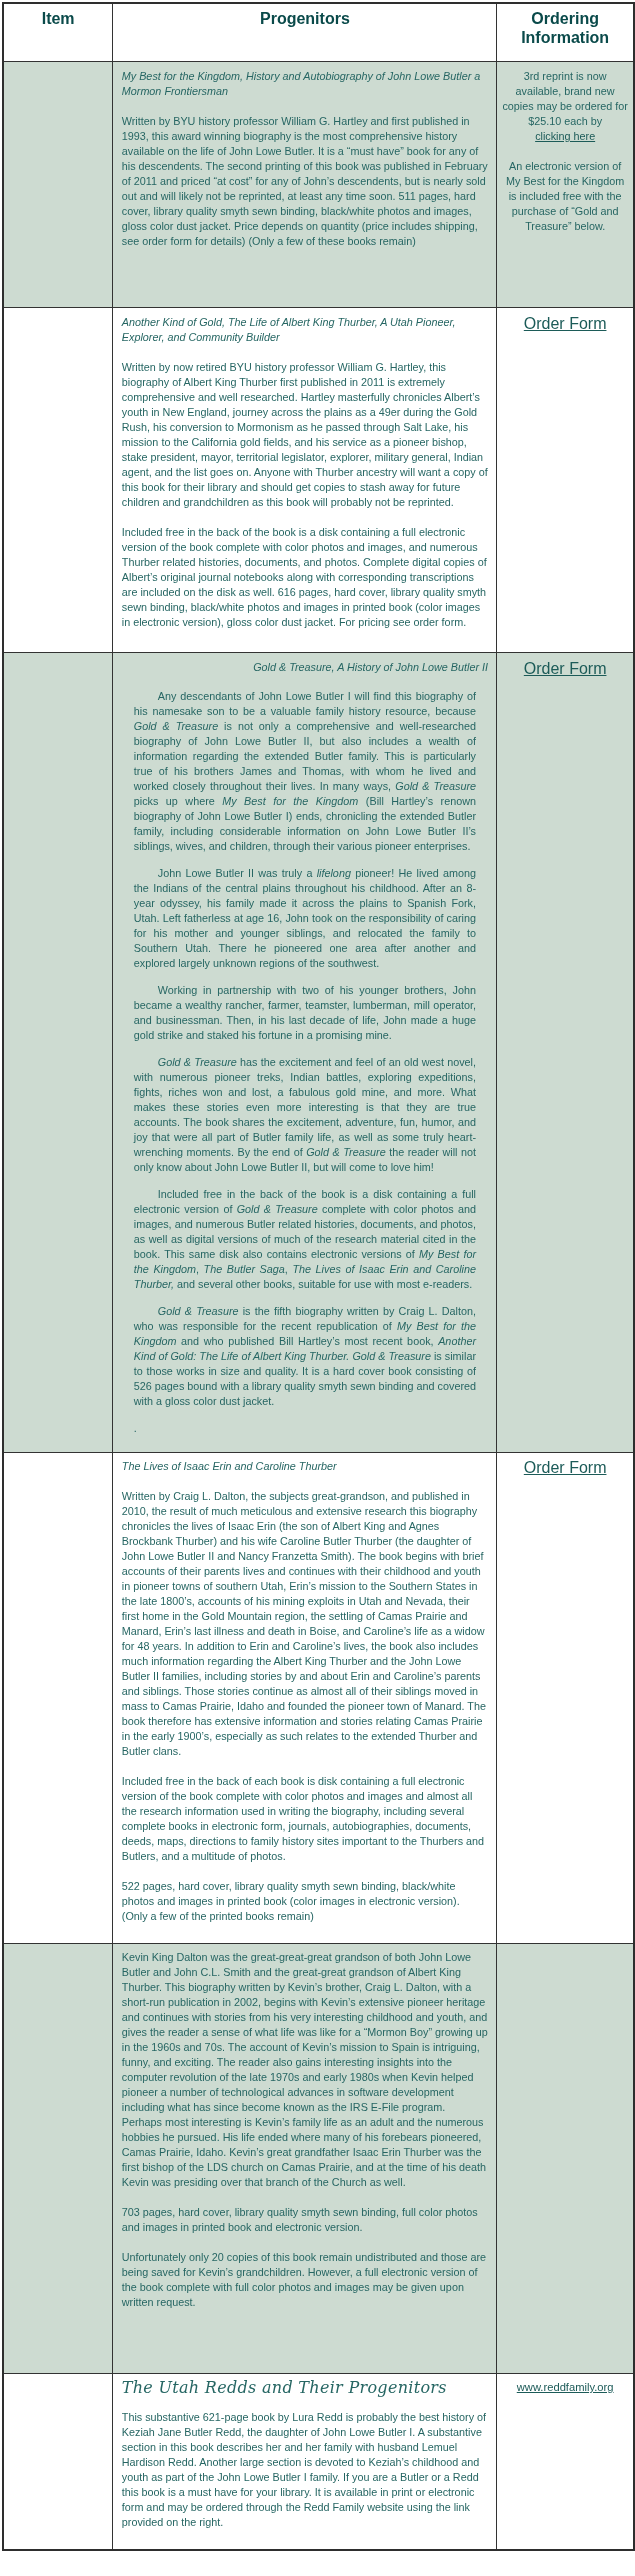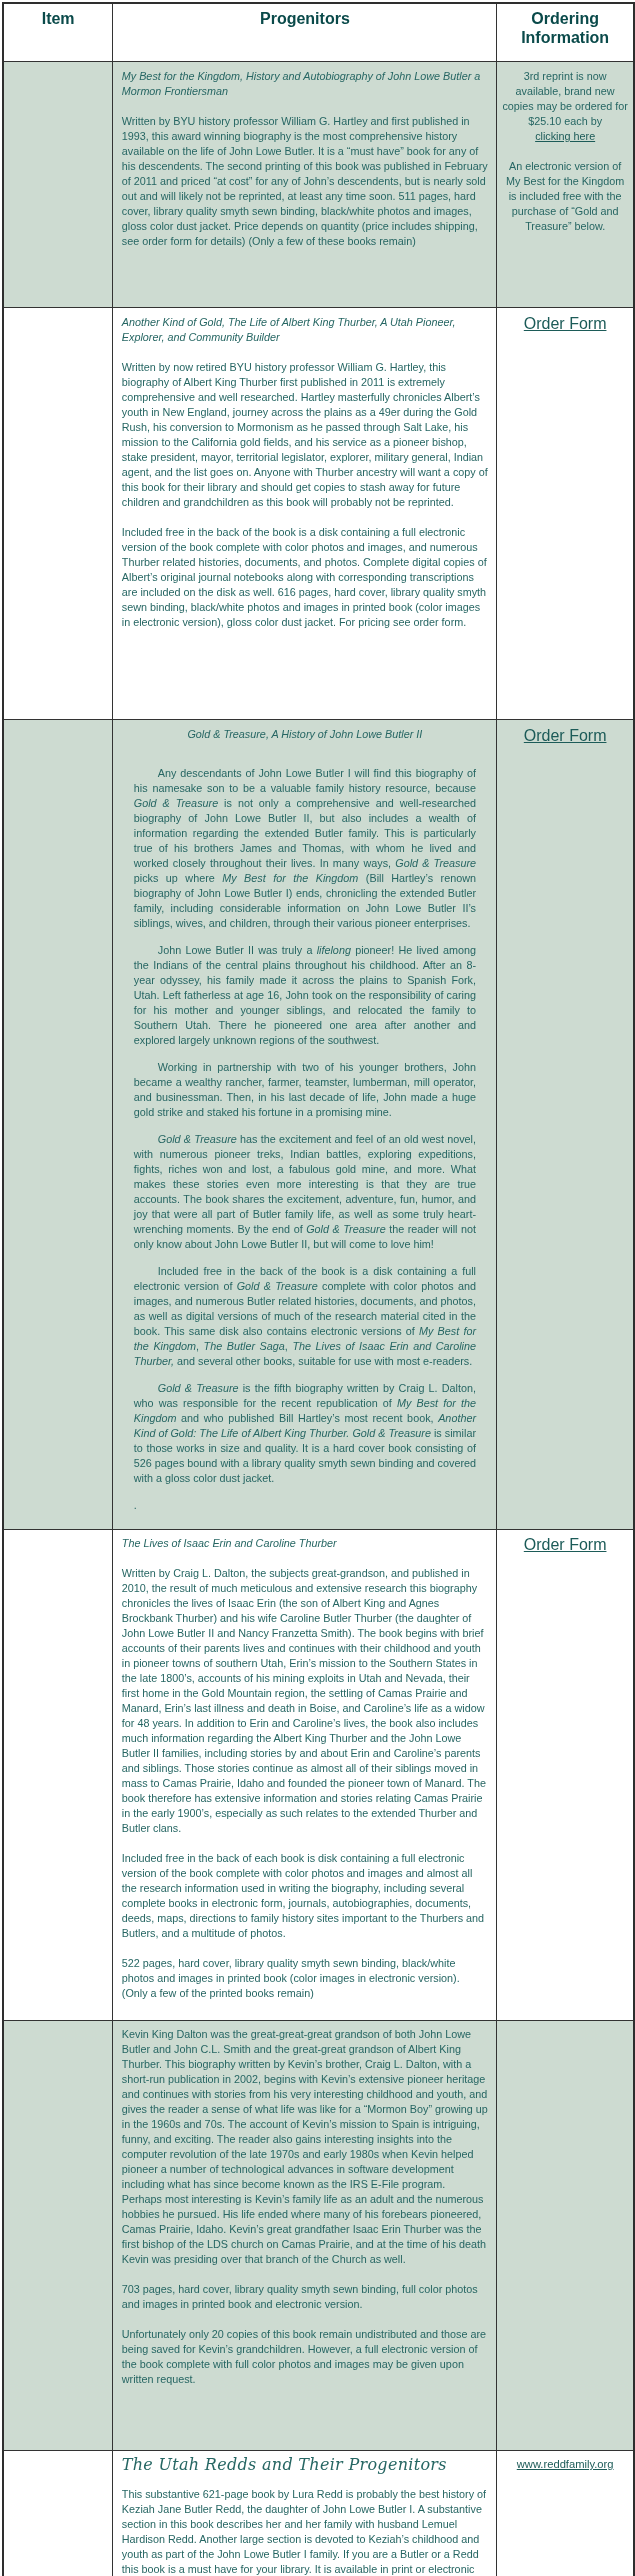--- a/index.html
+++ b/index.html
@@ -28,37 +28,37 @@
     color: #0a4a4a;
     font-size: 16px;
     line-height: 19.6px;
     font-weight: bold;
     padding-top: 4.7px;
     text-align: center;
     background: #ffffff;
   }
   tr.hdr { height: 59px; }
   tr.r1 { height: 246px; }
-  tr.r2 { height: 412px; margin-top: 29px; }
+  tr.r2 { height: 345px; margin-top: 29px; }
   tr.r3 { height: 753px; }
   tr.r4 { height: 394px; }
   tr.r5 { height: 430px; }
   tr.r6 { height: 159px; }
   .green { background: #cddbd1; }
   .white { background: #ffffff; }
   td.desc {
     padding: 6.5px 8.4px 3.7px 8.4px;
     color: #266663;
     font-size: 10.8px;
     line-height: 15px;
   }
   td.desc p { margin: 0 0 15px 0; }
   p.title { font-style: italic; }
   td.desc.justify p { margin: 12px; text-indent: 24px; text-align: justify; }
-  td.desc.justify p.title { text-indent: 0; margin: 0 0 24px 0; text-align: center; }
+  td.desc.justify p.title { text-indent: 0; margin: 0 0 14px 0; text-align: right; }
   td.desc.justify p.dot { text-indent: 0; text-align: left; }
   p.script-title {
     font-family: "DejaVu Serif", serif;
     font-style: italic;
     font-size: 16px;
     letter-spacing: 0.3px;
   }
   td.order {
     padding: 6.5px 4.7px 3.7px 4.7px;
     text-align: center;

